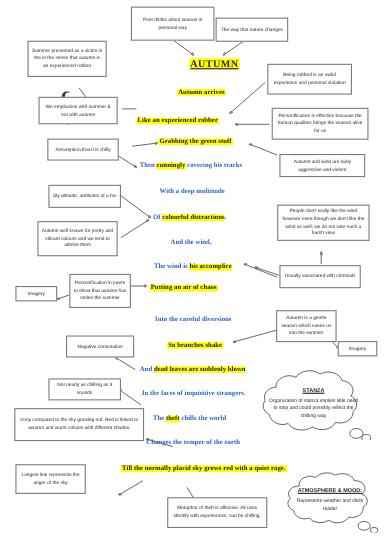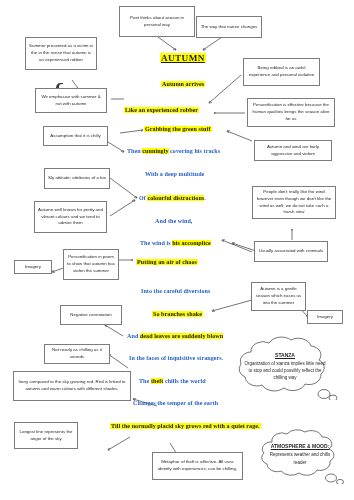--- a/index.html
+++ b/index.html
@@ -140,21 +140,21 @@
 
     <line x1="157" y1="406" x2="133" y2="399" marker-end="url(#ah)"></line>
 
     <line x1="130" y1="437" x2="108" y2="450" marker-end="url(#ah)"></line>
 
     <line x1="170" y1="443" x2="178" y2="456" marker-end="url(#ah)"></line>
   </svg>
 
   <div class="brace" style="left:49px;top:78px;font-size:36px;line-height:36px;">{</div>
 
-  <div class="title" style="left:160px;top:53px;">AUTUMN</div>
+  <div class="title" style="left:172px;top:53px;">AUTUMN</div>
 
   <div class="poem hl" style="left:161px;top:81px;">
     <span>Autumn arrives</span>
   </div>
   <div class="poem hl" style="left:124px;top:107px;">
     <span>Like an experienced robber</span>
   </div>
   <div class="poem hl" style="left:144px;top:126px;">
     <span>Grabbing the green stuff</span>
   </div>

